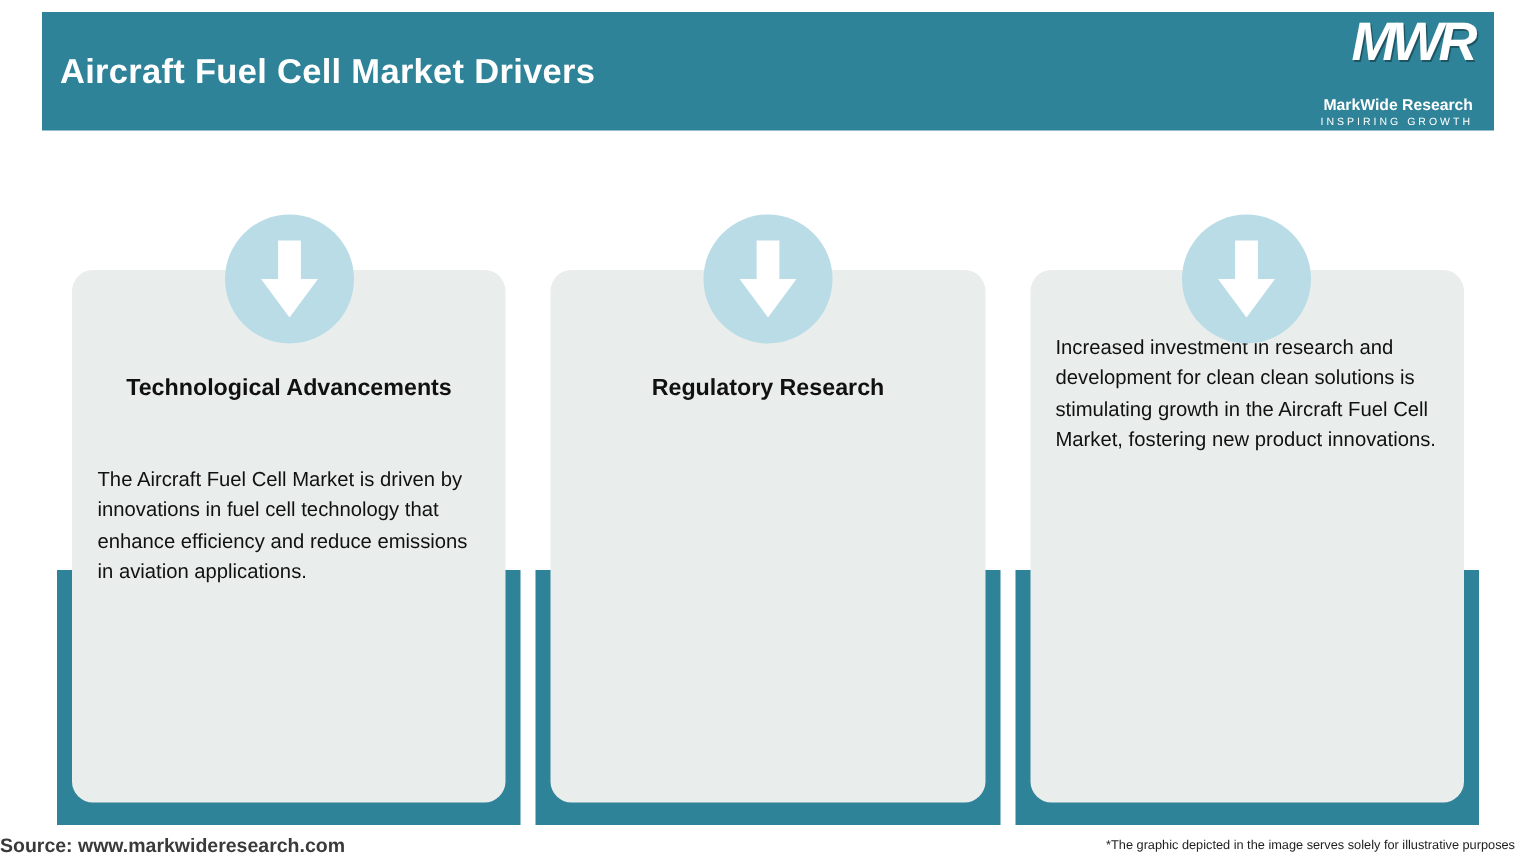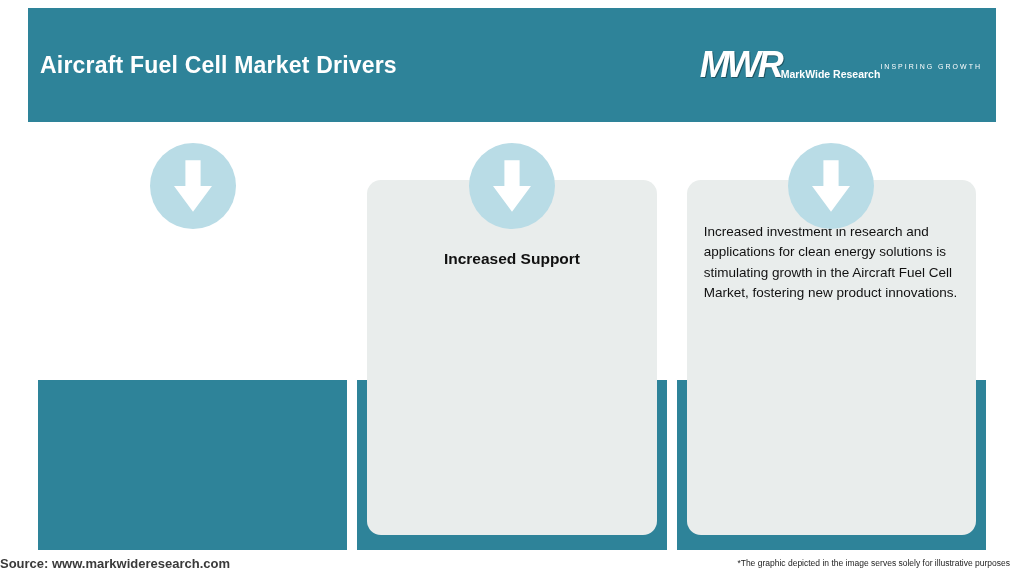--- a/index.html
+++ b/index.html
@@ -14,29 +14,29 @@
   body{font-family:"Liberation Sans", sans-serif;}
   .page{
     position:relative;
     width:1024px;height:576px;
     background:#ffffff;
     overflow:hidden;
   }
 
   
   .header{
-    position:absolute;left:28px;right:28px;top:8px;height:114px;
+    position:absolute;left:28px;right:28px;top:8px;height:79px;
     background:var(--teal);
     display:flex;align-items:center;justify-content:space-between;
     padding:0 14px 0 12px;
   }
   .header h1{
     color:#ffffff;font-size:23px;font-weight:bold;letter-spacing:.2px;
   }
-  .logo{display:flex;align-items:center;line-height:1;color:#ffffff;}
+  .logo{display:flex;flex-direction:column;align-items:flex-end;line-height:1;color:#ffffff;}
   .logo .monogram{
     font-size:36px;font-weight:800;font-style:italic;letter-spacing:-3px;
     text-shadow:1px 1px 0 rgba(0,0,0,.35);
   }
   .logo .logo-name{font-size:10.5px;font-weight:bold;margin-top:19px;white-space:nowrap;}
   .logo .logo-tagline{font-size:7px;letter-spacing:2px;margin-top:2px;white-space:nowrap;}
 
   
   .cards{
     position:absolute;left:48px;top:143px;width:928px;height:407px;
@@ -94,43 +94,47 @@
       <div class="monogram">MWR</div>
       <div class="logo-name">MarkWide Research</div>
       <div class="logo-tagline">INSPIRING GROWTH</div>
     </div>
   </header>
 
   <main class="cards">
 
     <div class="card-wrap">
       <div class="card-back"></div>
-      <div class="circle">
-        <svg width="38" height="52" viewBox="0 0 40 54">
-          <path d="M12 0 h16 v27 h12 L20 54 0 27 h12 z" fill="#ffffff"></path>
-        </svg>
-      </div>
-    </div>
-
-    <div class="card-wrap">
-      <div class="card-back"></div>
       <div class="card">
-        <h2>Increased Support</h2>
+        <h2>Technological Advancements</h2>
+        <p>The Aircraft Fuel Cell Market is driven by innovations in fuel cell technology that enhance efficiency and reduce emissions in aviation applications.</p>
       </div>
       <div class="circle">
         <svg width="38" height="52" viewBox="0 0 40 54">
           <path d="M12 0 h16 v27 h12 L20 54 0 27 h12 z" fill="#ffffff"></path>
         </svg>
       </div>
     </div>
 
     <div class="card-wrap">
       <div class="card-back"></div>
       <div class="card">
-        <p>Increased investment in research and applications for clean energy solutions is stimulating growth in the Aircraft Fuel Cell Market, fostering new product innovations.</p>
+        <h2>Regulatory Research</h2>
+      </div>
+      <div class="circle">
+        <svg width="38" height="52" viewBox="0 0 40 54">
+          <path d="M12 0 h16 v27 h12 L20 54 0 27 h12 z" fill="#ffffff"></path>
+        </svg>
+      </div>
+    </div>
+
+    <div class="card-wrap">
+      <div class="card-back"></div>
+      <div class="card">
+        <p>Increased investment in research and development for clean clean solutions is stimulating growth in the Aircraft Fuel Cell Market, fostering new product innovations.</p>
       </div>
       <div class="circle">
         <svg width="38" height="52" viewBox="0 0 40 54">
           <path d="M12 0 h16 v27 h12 L20 54 0 27 h12 z" fill="#ffffff"></path>
         </svg>
       </div>
     </div>
 
   </main>
 

